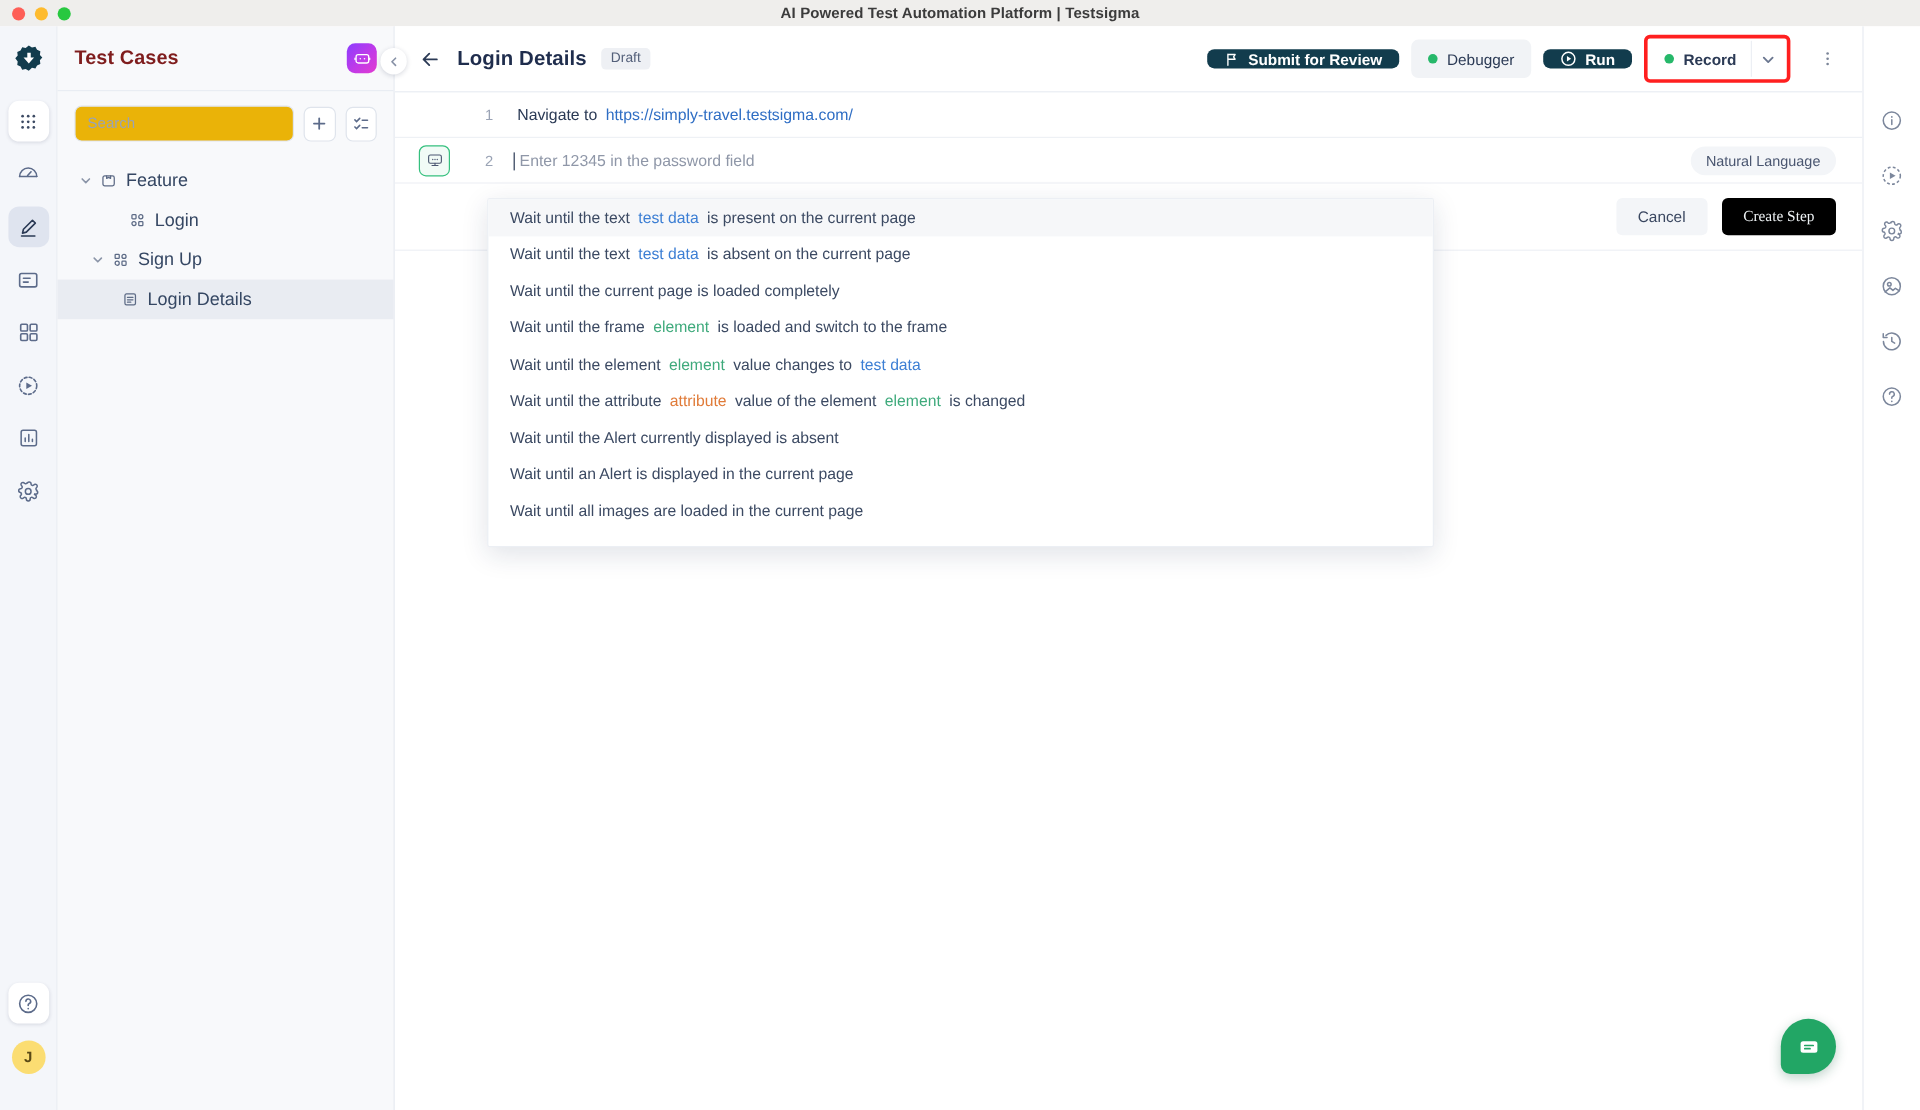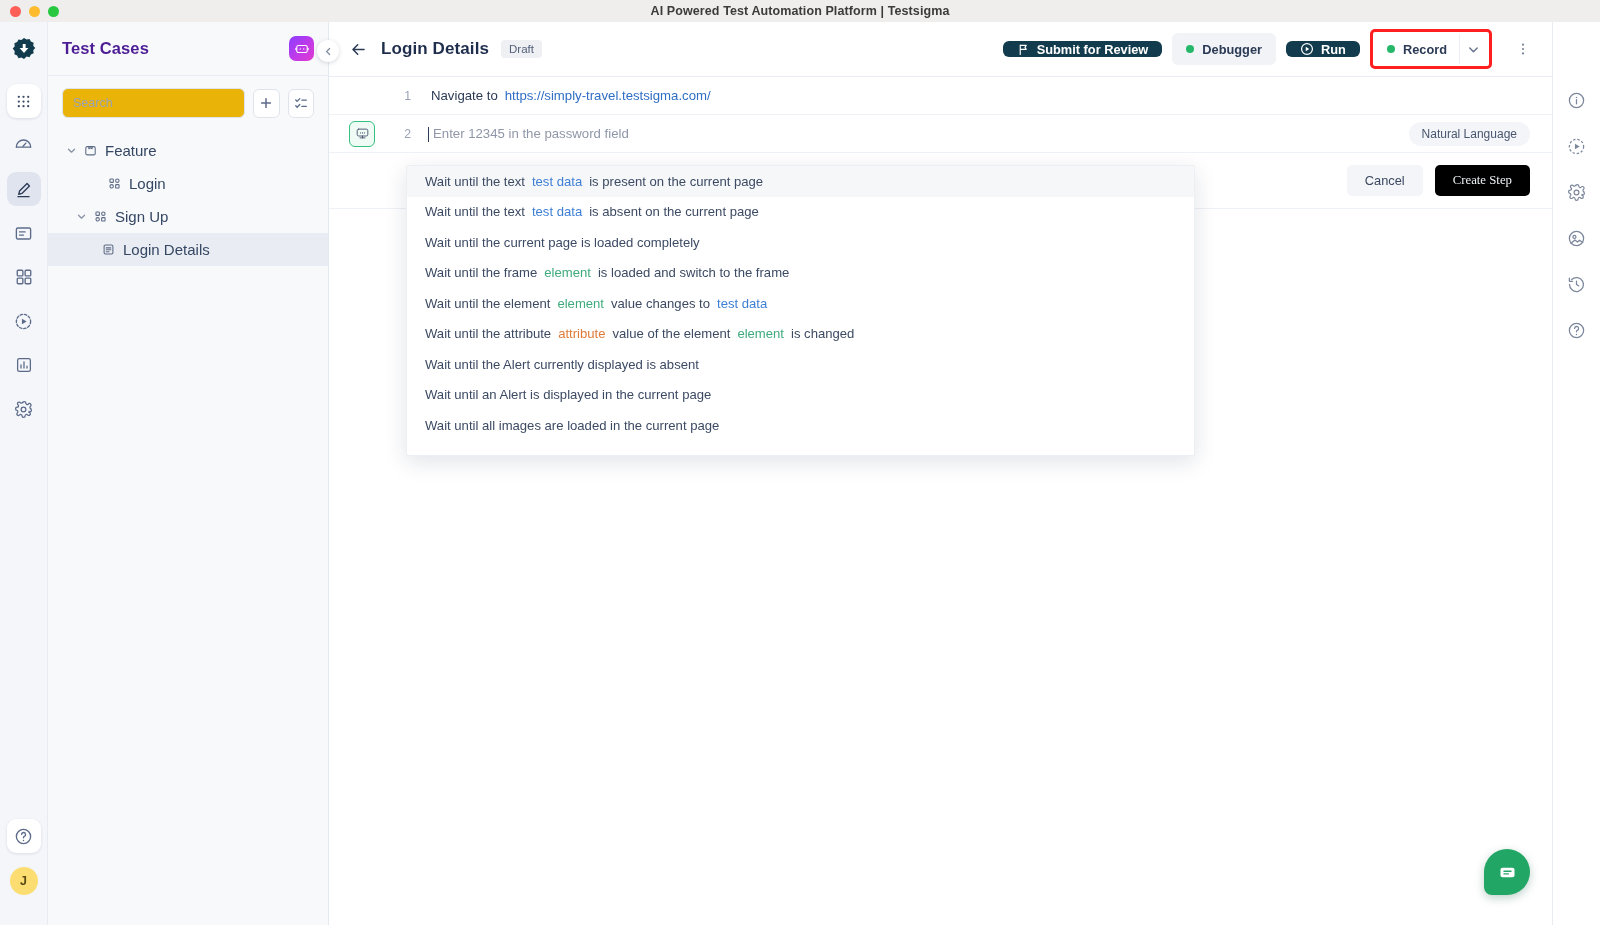--- a/index.html
+++ b/index.html
@@ -48,21 +48,21 @@
 
   
   .sidebar {
     position: absolute; left: 48px; top: 22px; width: 281px; height: 903px;
     background: #f8f9fb; border-right: 1px solid #e4e8ef;
   }
   .sb-head {
     height: 54px; display: flex; align-items: center; padding: 0 14px;
     border-bottom: 1px solid #e9edf3;
   }
-  .sb-title { font-size: 16.5px; font-weight: bold; color: #4c1d95; letter-spacing: .1px; }
+  .sb-title { font-size: 16.5px; font-weight: bold; color: #7f1d1d; letter-spacing: .1px; }
   .ai-chip {
     margin-left: auto; width: 25px; height: 25px; border-radius: 7px;
     background: linear-gradient(135deg,#8b3dff 0%, #c13ae8 55%, #e23bd0 100%);
     display: flex; align-items: center; justify-content: center; cursor: pointer;
   }
   .collapse-btn {
     position: absolute; right: -11px; top: 18px; width: 22px; height: 22px;
     border-radius: 50%; background: #fff; box-shadow: 0 1px 4px rgba(30,40,70,.18);
     display: flex; align-items: center; justify-content: center; cursor: pointer; z-index: 5;
     color: #8791a6; font-size: 10px;
@@ -105,21 +105,21 @@
   }
   .head-actions { margin-left: auto; display: flex; align-items: center; gap: 10px; }
   .btn-dark {
     background: #123c4d; color: #fff; border: none; border-radius: 6px;
     height: 16px; padding: 0 14px; font-size: 12.8px; font-weight: bold;
     display: flex; align-items: center; gap: 7px; cursor: pointer;
     font-family: "Liberation Sans", sans-serif;
   }
   .btn-grey {
     background: #f1f3f6; color: #2b3a55; border: none; border-radius: 6px;
-    height: 32px; padding: 0 14px; font-size: 12.8px; font-weight: bold;
+    height: 32px; padding: 0 14px; font-size: 12.8px; font-weight: normal;
     display: flex; align-items: center; gap: 8px; cursor: pointer;
     font-family: "Liberation Sans", sans-serif;
   }
   .status-dot { width: 8px; height: 8px; border-radius: 50%; background: #26b86a; }
   .record-wrap {
     display: flex; align-items: center; border: 3px solid #ff1f1f; border-radius: 5px;
     padding: 2px; background: #fff;
   }
   .record-btn {
     background: #fff; color: #2b3a55; border: none; height: 30px; padding: 0 12px;

